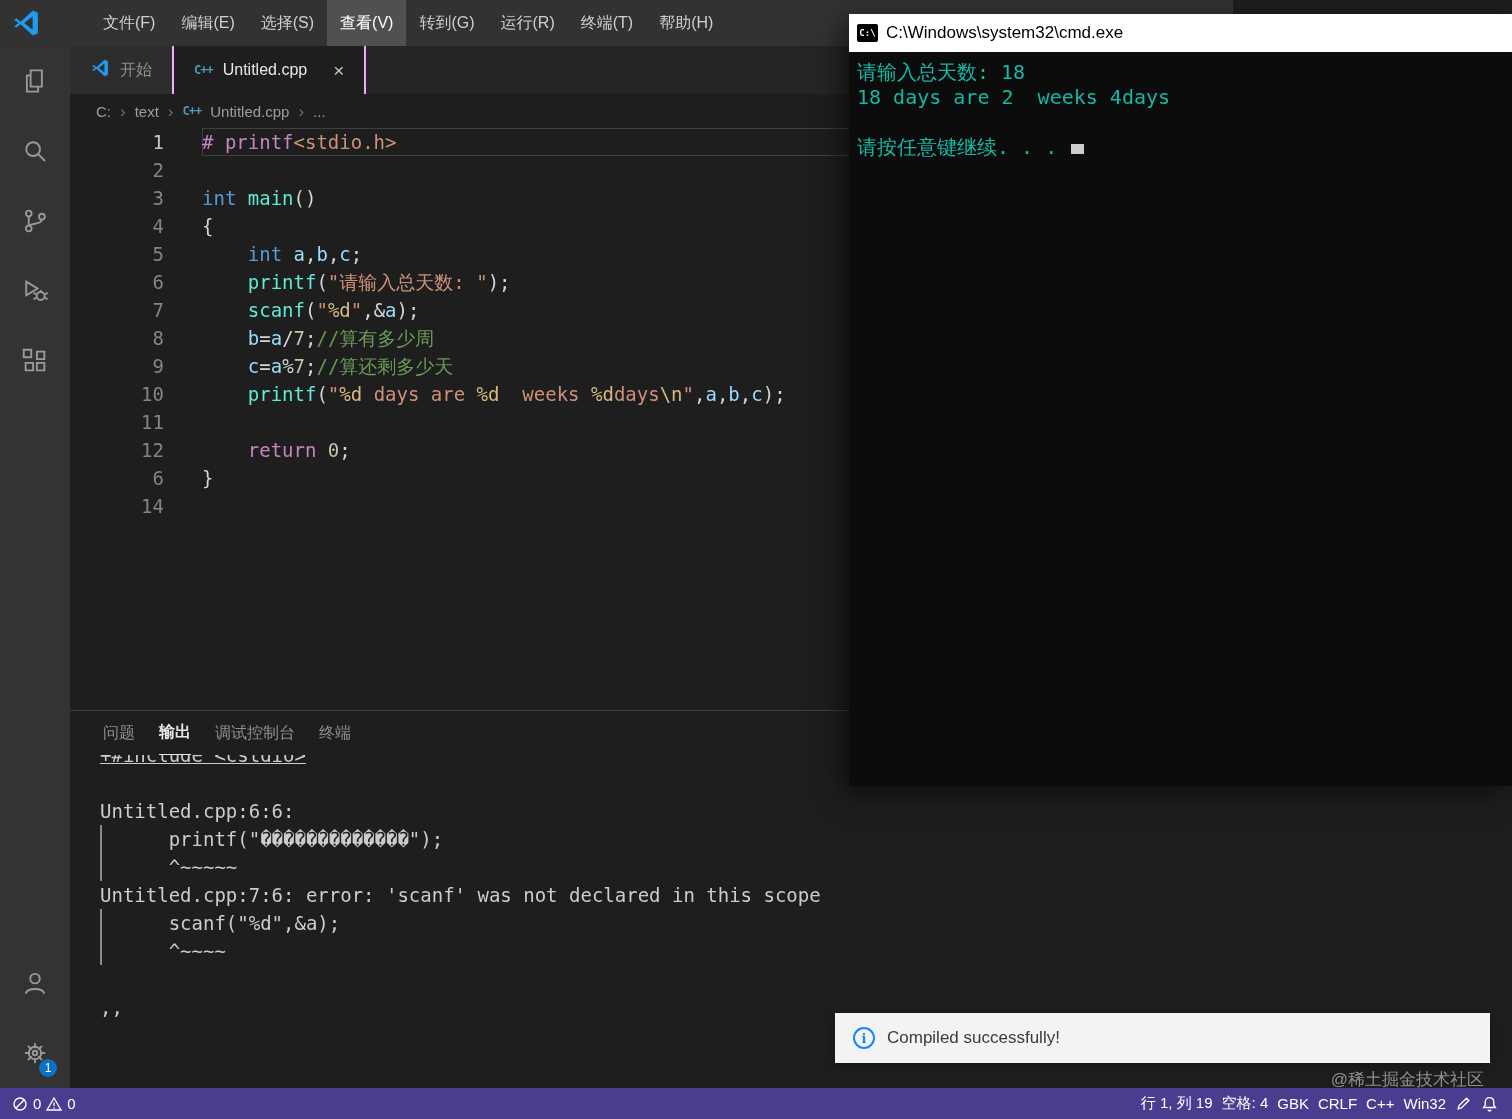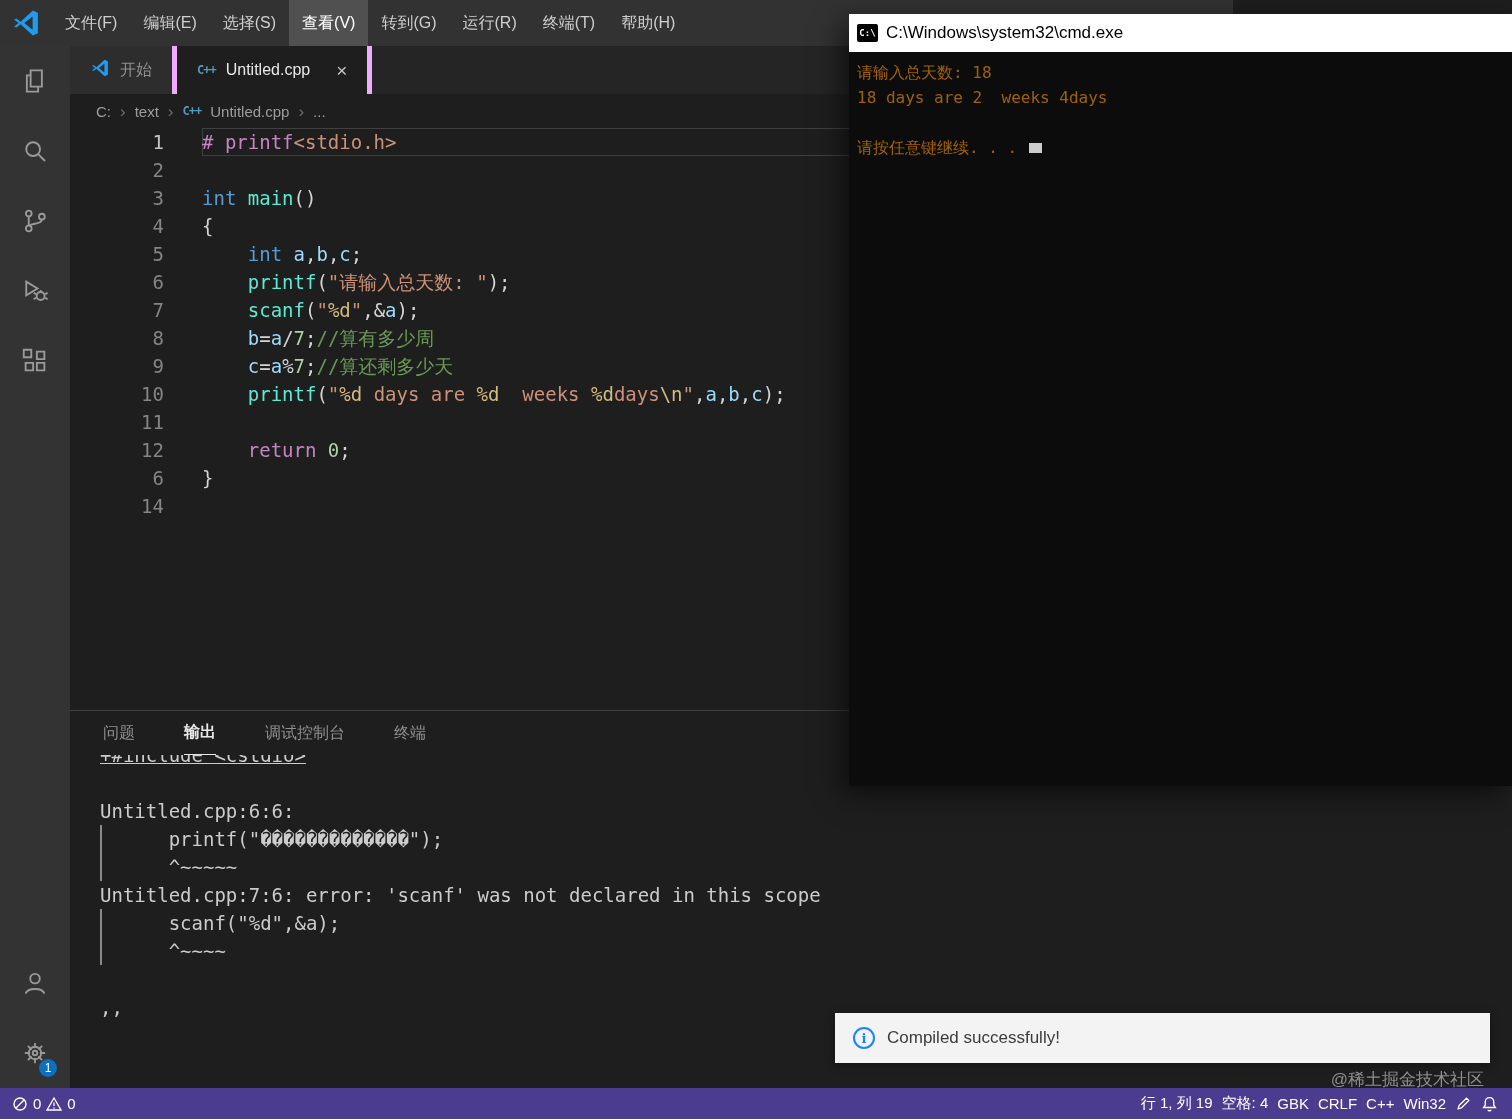--- a/index.html
+++ b/index.html
@@ -2,21 +2,21 @@
 <html><head>
 <meta charset="utf-8">
 <style>
   * { margin:0; padding:0; box-sizing:border-box; }
   html,body { width:1512px; height:1119px; }
   body { position:relative; overflow:hidden; background:#1e1e1e;
          font-family:"Liberation Sans","DejaVu Sans",sans-serif; }
 
   
   .menu-bar { position:absolute; left:0; top:0; width:1233px; height:46px;
-              background:#323233; display:flex; align-items:center; z-index:2; }
+              background:#323233; display:flex; align-items:center; z-index:2;gap:38px; }
   .logo { width:52px; display:flex; justify-content:center; align-items:center; }
   .menu-items { display:flex; height:100%; }
   .menu-item { color:#cfcfcf; font-size:16px; padding:0 13px; display:flex;
                align-items:center; cursor:default; }
   .menu-item.active { background:#505050; color:#ffffff;text-align:center; }
 
   
   .activity-bar { position:absolute; left:0; top:46px; width:70px; height:1042px;
                   background:#333333; display:flex; flex-direction:column;
                   justify-content:space-between; z-index:3; }
@@ -26,21 +26,21 @@
   .ab-icon svg { stroke:#9a9a9a; fill:none; stroke-width:1.5; }
   .badge { position:absolute; right:13px; bottom:11px; background:#0e70c0; color:#fff;
            font-size:12px; width:18px; height:18px; border-radius:50%;
            display:flex; align-items:center; justify-content:center; }
 
   
   .tab-bar { position:absolute; left:70px; top:46px; width:1442px; height:48px;
              background:#252526; display:flex; }
   .tab { display:flex; align-items:center; gap:10px; padding:0 20px;
          background:#2d2d2d; color:#8f8f8f; font-size:16px;
-         border-right:5px solid #f0abfc; }
+         border-right:2px solid #f0abfc; }
   .tab.active { background:#1e1e1e; color:#e8e8e8; }
   .tab-close { margin-left:16px; font-size:19px; color:#c5c5c5; line-height:1; }
   .cpp-ico { color:#519aba; font-weight:bold; font-size:12px; letter-spacing:-1px;
              font-family:"DejaVu Sans Mono",monospace; }
 
   
   .breadcrumb { position:absolute; left:70px; top:94px; width:1442px; height:34px;
                 background:#1e1e1e; display:flex; align-items:center; gap:9px;
                 padding-left:26px; color:#9d9d9d; font-size:15px; }
   .chev { color:#6e6e6e; font-size:17px; line-height:1; }
@@ -54,42 +54,42 @@
   .code-line.current .gutter { color:#c6c6c6; }
   .code-text { white-space:pre; flex:1; }
   .code-line.current .code-text { box-shadow:inset 0 0 0 1px #404040; }
   .tok-pln{color:#d4d4d4} .tok-kw{color:#569cd6} .tok-fn{color:#5eead4}
   .tok-str{color:#ce9178} .tok-esc{color:#d7ba7d} .tok-num{color:#b5cea8}
   .tok-cmt{color:#6a9955} .tok-mag{color:#c586c0} .tok-var{color:#9cdcfe}
 
   
   .panel { position:absolute; left:70px; top:710px; width:1442px; height:378px;
            background:#1e1e1e; border-top:1px solid #3e3e42; }
-  .panel-tabs { display:flex; gap:49px; padding-left:33px; height:44px; align-items:flex-end; }
+  .panel-tabs { display:flex; gap:24px; padding-left:33px; height:44px; align-items:flex-end; }
   .panel-tab { color:#8f8f8f; font-size:16px; height:100%; display:flex; align-items:center; }
   .panel-tab.active { color:#e7e7e7; border-bottom:1px solid #e7e7e7; font-weight:bold; }
   .panel-content { position:absolute; left:30px; right:10px; top:44px; bottom:0;
                    overflow:hidden; font-family:"DejaVu Sans Mono","Liberation Mono",monospace;
                    font-size:19px; line-height:28px; color:#cccccc; }
   .panel-content .inner { margin-top:-14px; }
   .out-line { white-space:pre; height:28px; }
   .out-line.bar { box-shadow:inset 2px 0 0 #8a8a8a; }
   .out-line.uline { text-decoration:underline; }
 
   
   .cmd { position:absolute; left:849px; top:14px; width:663px; height:772px; z-index:10;
          box-shadow:-8px 8px 26px rgba(0,0,0,.55); }
   .cmd-title { height:38px; background:#ffffff; display:flex; align-items:center; gap:8px;
                padding-left:8px; color:#000; font-size:17px; }
   .cmd-ico { width:21px; height:18px; background:#000; color:#fff; font-size:9px;
              font-weight:bold; display:flex; align-items:center; justify-content:center;
              border-radius:2px; font-family:"DejaVu Sans Mono",monospace; flex:none; }
   .cmd-body { height:734px; background:#0c0c0c; padding:8px 15px 0 8px;
               font-family:"DejaVu Sans Mono","Liberation Mono",monospace;
-              font-size:16px; line-height:25px; color:#a16207; }
+              font-size:20px; line-height:25px; color:#14b8a6; }
   .cmd-line { white-space:pre; min-height:25px; }
   .cmd-cursor { display:inline-block; width:13px; height:10px; background:#cccccc;
                 margin-left:2px; }
 
   
   .notification { position:absolute; left:835px; top:1013px; width:655px; height:50px;
                   background:#f3f3f3; box-shadow:0 2px 10px rgba(0,0,0,.4);
                   display:flex; align-items:center; gap:12px; padding-left:18px;
                   color:#3b3b3b; font-size:17px; z-index:15; }
   .info-icon { width:22px; height:22px; border:2px solid #1a85ff; border-radius:50%;

